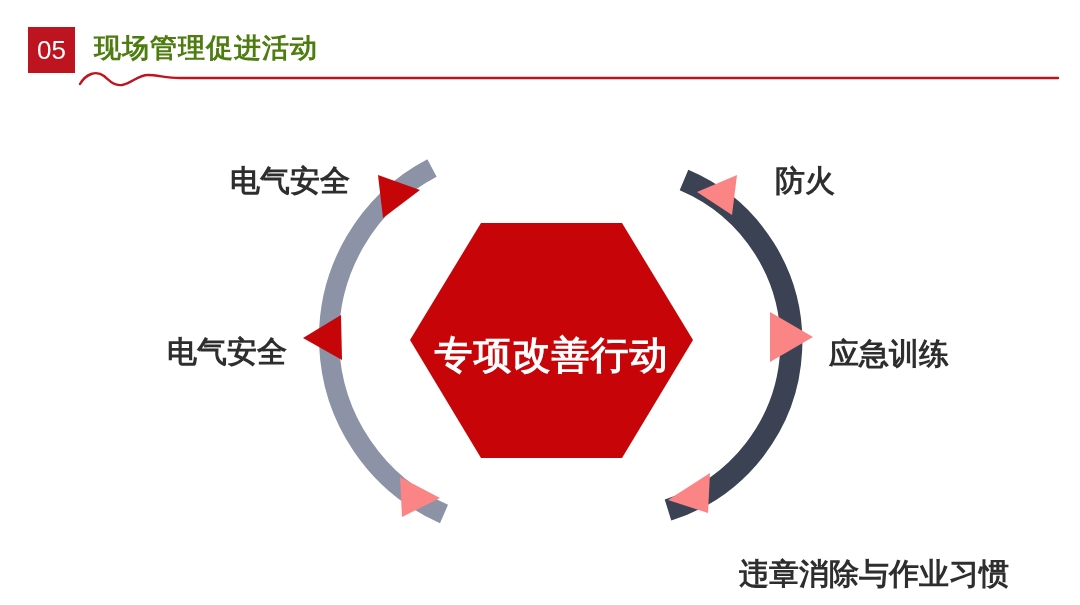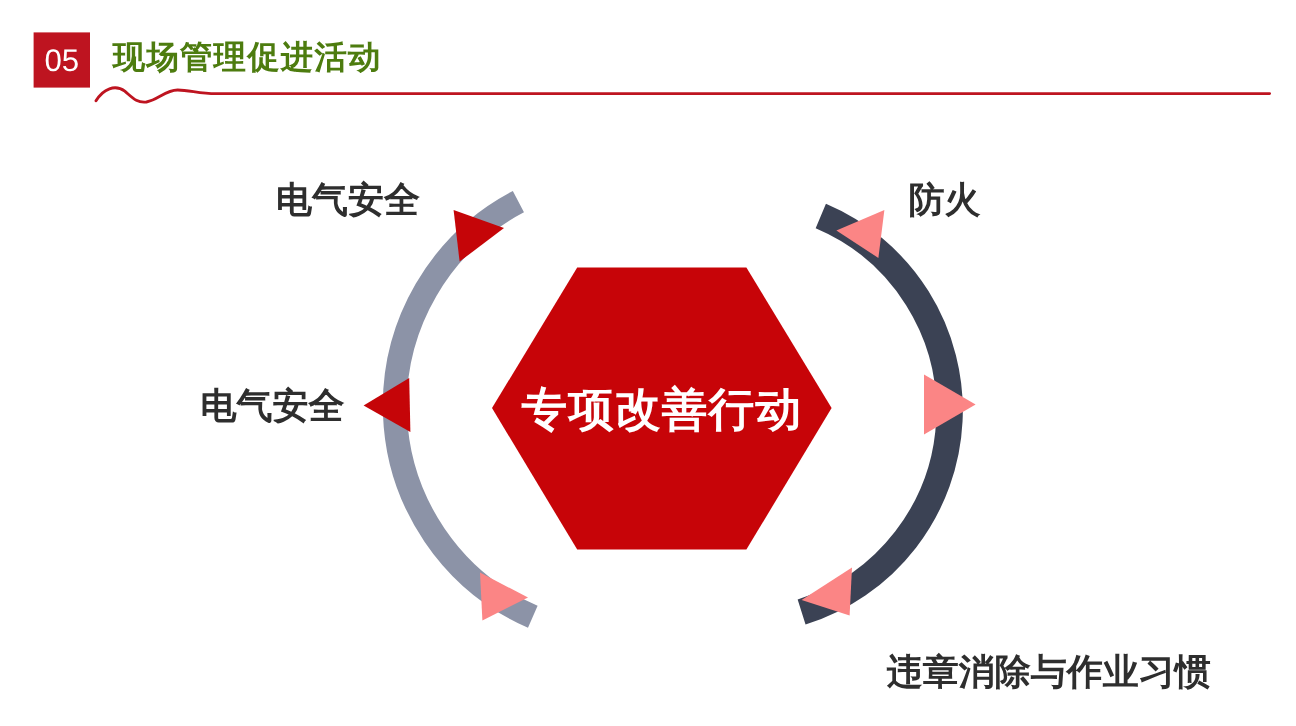--- a/index.html
+++ b/index.html
@@ -19,29 +19,30 @@
   }
   .section-title{
     position:absolute;left:94px;top:30px;
     font-size:27px;font-weight:600;color:#4d7c0f;
     letter-spacing:1px;white-space:nowrap;
   }
   .node-label{
     position:absolute;
     font-size:30px;font-weight:700;color:#2E2E2E;
     white-space:nowrap;
+    margin-top:14px;
   }
   .lbl-top-left{left:230px;top:147px;}
   .lbl-mid-left{left:167px;top:318px;}
   .lbl-bot-left{left:206px;top:514px;}
-  .lbl-top-right{left:757px;top:147px;}
+  .lbl-top-right{left:775px;top:147px;}
   .lbl-mid-right{left:829px;top:320px;}
   .lbl-bot-right{left:739px;top:540px;text-align:center;}
   .center-label{
-    position:absolute;left:410px;top:316px;width:283px;
+    position:absolute;left:410px;top:330px;width:283px;
     text-align:center;
     font-size:38px;font-weight:700;color:#ffffff;
     letter-spacing:1px;white-space:nowrap;
   }
 </style>
 </head>
 <body>
 
 <div class="slide">
 
@@ -66,15 +67,16 @@
   <div class="section-box">
     <span>05</span>
   </div>
   <div class="section-title">现场管理促进活动</div>
 
   <div class="center-label">专项改善行动</div>
 
   <div class="node-label lbl-top-left">电气安全</div>
   <div class="node-label lbl-mid-left">电气安全</div>
   <div class="node-label lbl-top-right">防火</div>
+  <div class="node-label lbl-mid-right">应急训练</div>
   <div class="node-label lbl-bot-right">违章消除与作业习惯</div>
 
 </div>
 
 </body></html>

